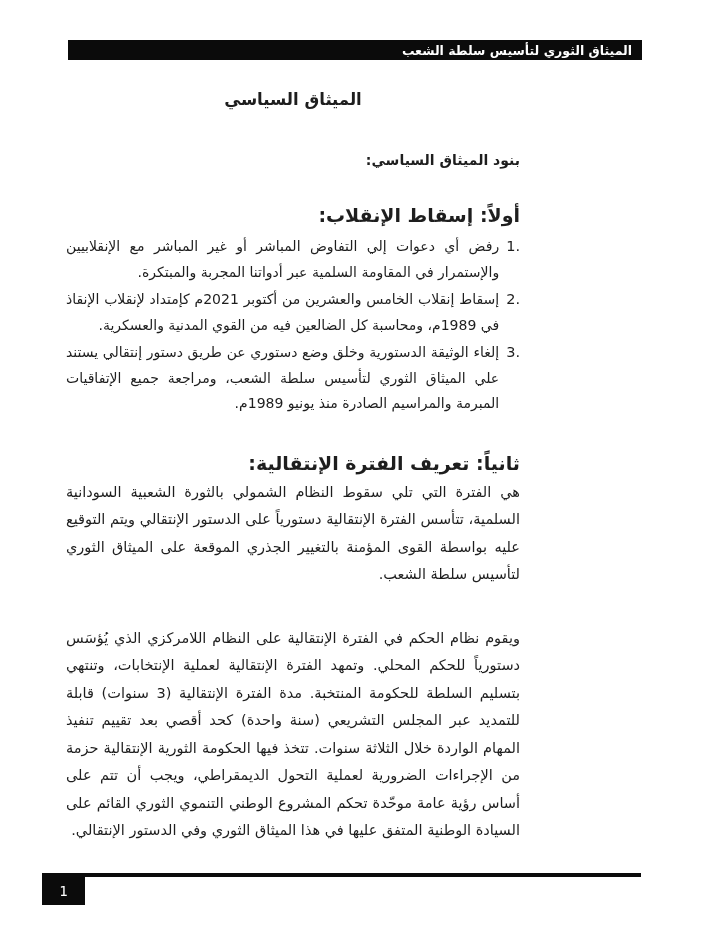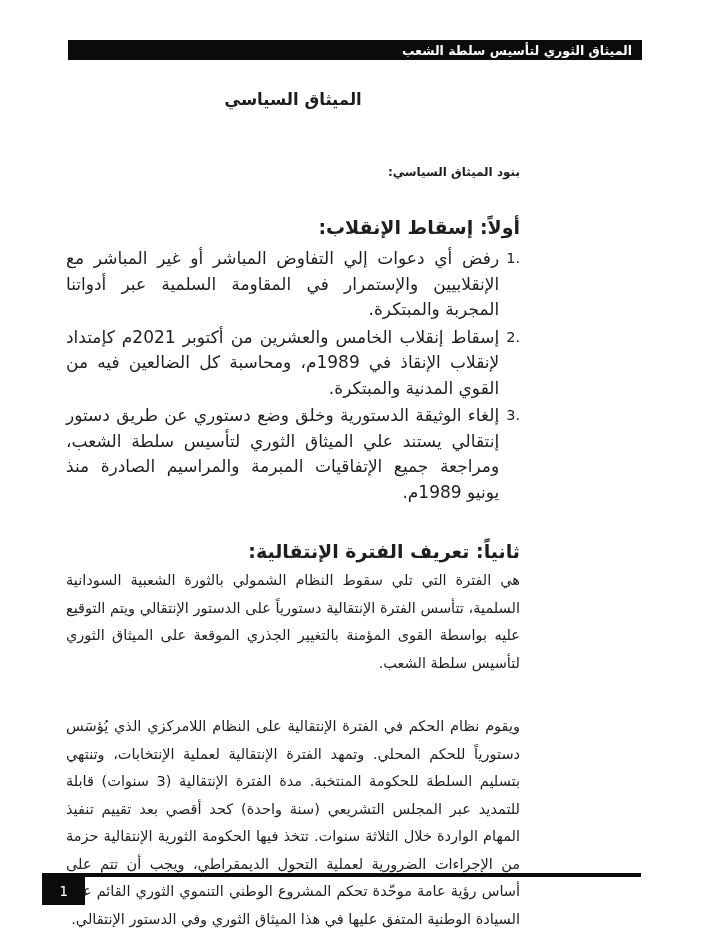--- a/index.html
+++ b/index.html
@@ -42,22 +42,22 @@
     direction:rtl;
     padding:88px 64px 0 66px;
   }
   .doc-title{
     text-align:center;
     font-size:16.5px;
     font-weight:bold;
     line-height:24px;
   }
   .intro-heading{
-    margin-top:48px;
-    font-size:12px;
+    margin-top:36px;
+    font-size:14px;
     font-weight:bold;
     line-height:24px;
     text-align:right;
   }
   .sec-heading{
     font-size:19px;
     font-weight:bold;
     line-height:26px;
     text-align:right;
   }
@@ -70,21 +70,21 @@
     margin-bottom:2px;
   }
   .item .num{
     flex:0 0 auto;
     direction:ltr;
     font-size:14.5px;
     line-height:25.5px;
   }
   .item .item-text{
     flex:1 1 auto;
-    font-size:17px;
+    font-size:14px;
     line-height:25.5px;
     text-align:justify;
     text-justify:inter-word;
   }
   .para{
     font-size:14.5px;
     line-height:27.5px;
     text-align:justify;
     text-justify:inter-word;
     margin-top:36px;
@@ -127,21 +127,21 @@
 
     <h3 class="sec-heading first">أولاً: إسقاط الإنقلاب:</h3>
 
     <div class="items">
       <div class="item">
         <span class="num">1.</span>
         <span class="item-text">رفض أي دعوات إلي التفاوض المباشر أو غير المباشر مع الإنقلابيين والإستمرار في المقاومة السلمية عبر أدواتنا المجربة والمبتكرة.</span>
       </div>
       <div class="item">
         <span class="num">2.</span>
-        <span class="item-text">إسقاط إنقلاب الخامس والعشرين من أكتوبر 2021م كإمتداد لإنقلاب الإنقاذ في 1989م، ومحاسبة كل الضالعين فيه من القوي المدنية والمبتكرة.</span>
+        <span class="item-text">إسقاط إنقلاب الخامس والعشرين من أكتوبر 2021م كإمتداد لإنقلاب الإنقاذ في 1989م، ومحاسبة كل الضالعين فيه من القوي المدنية والعسكرية.</span>
       </div>
       <div class="item">
         <span class="num">3.</span>
         <span class="item-text">إلغاء الوثيقة الدستورية وخلق وضع دستوري عن طريق دستور إنتقالي يستند علي الميثاق الثوري لتأسيس سلطة الشعب، ومراجعة جميع الإتفاقيات المبرمة والمراسيم الصادرة منذ يونيو 1989م.</span>
       </div>
     </div>
 
     <h3 class="sec-heading second">ثانياً: تعريف الفترة الإنتقالية:</h3>
 
     <p class="para p1">هي الفترة التي تلي سقوط النظام الشمولي بالثورة الشعبية السودانية السلمية، تتأسس الفترة الإنتقالية دستورياً على الدستور الإنتقالي ويتم التوقيع عليه بواسطة القوى المؤمنة بالتغيير الجذري الموقعة على الميثاق الثوري لتأسيس سلطة الشعب.</p>

